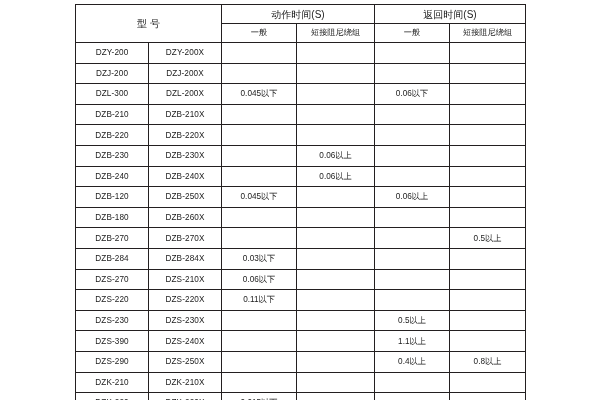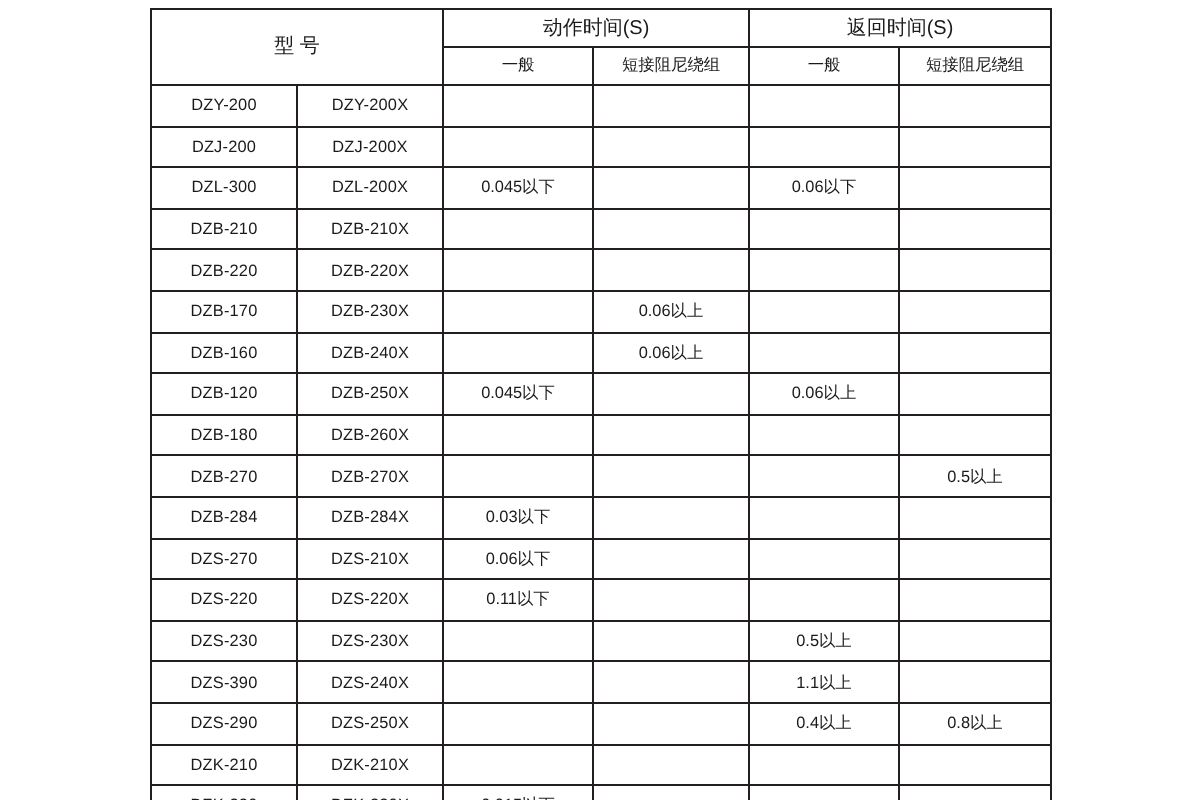--- a/index.html
+++ b/index.html
@@ -126,29 +126,29 @@
         </tr>
         <tr>
           <td class="model">DZB-220</td>
           <td class="modelx">DZB-220X</td>
           <td class="blank"></td>
           <td class="blank"></td>
           <td class="blank"></td>
           <td class="blank"></td>
         </tr>
         <tr>
-          <td class="model">DZB-170</td>
+          <td class="model">DZB-230</td>
           <td class="modelx">DZB-230X</td>
           <td class="blank"></td>
           <td class="value">0.06以上</td>
           <td class="blank"></td>
           <td class="blank"></td>
         </tr>
         <tr>
-          <td class="model">DZB-160</td>
+          <td class="model">DZB-240</td>
           <td class="modelx">DZB-240X</td>
           <td class="blank"></td>
           <td class="value">0.06以上</td>
           <td class="blank"></td>
           <td class="blank"></td>
         </tr>
         <tr>
           <td class="model">DZB-120</td>
           <td class="modelx">DZB-250X</td>
           <td class="value">0.045以下</td>

